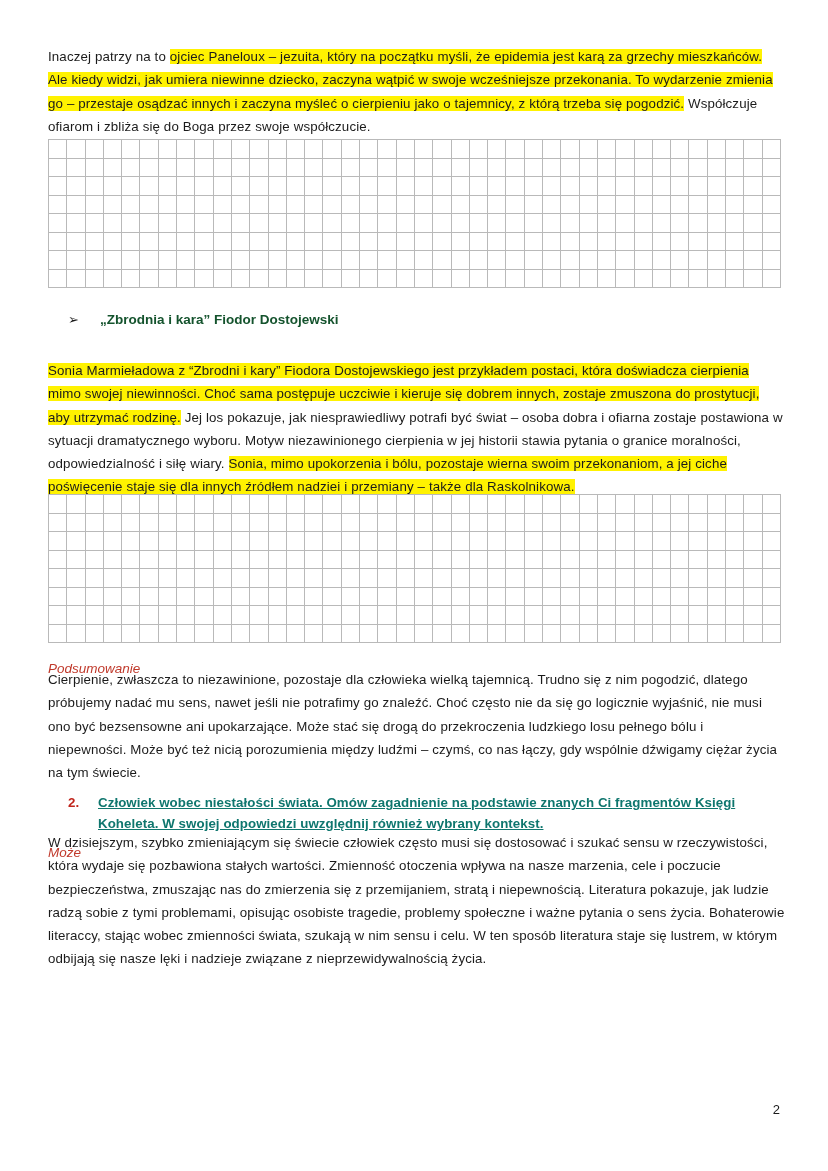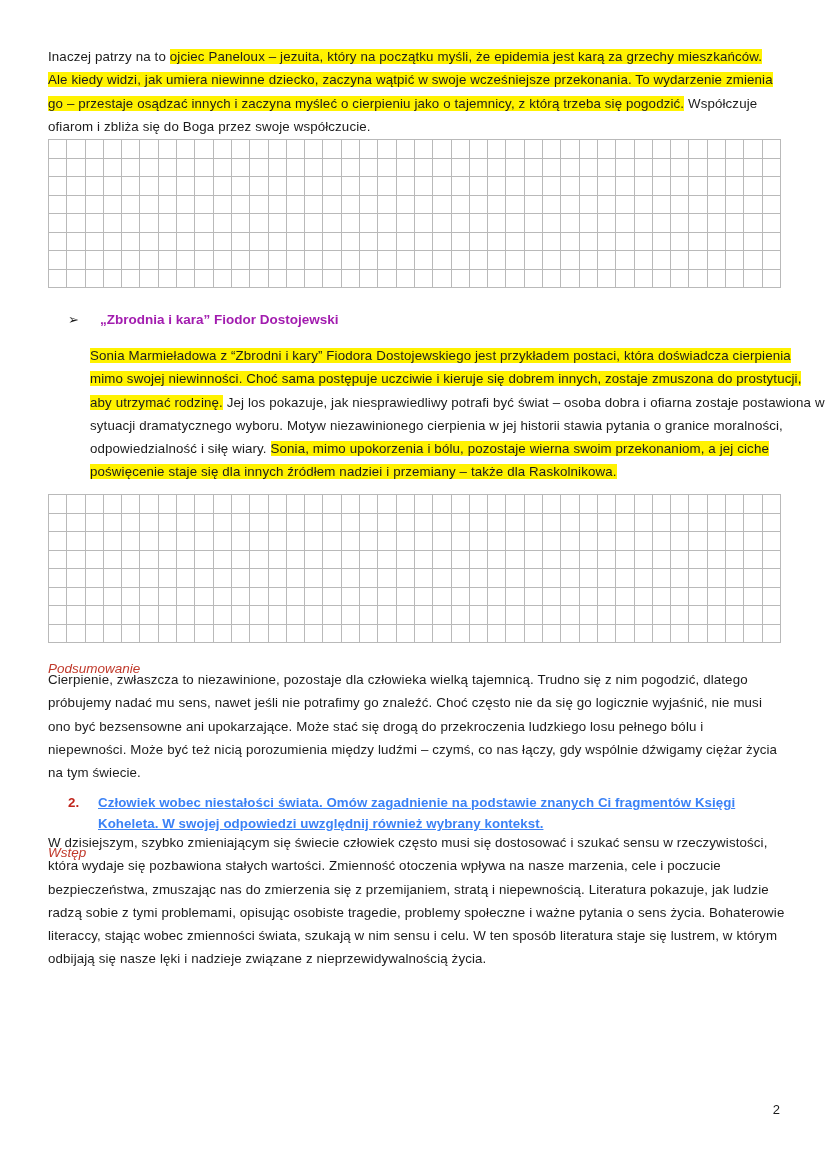--- a/index.html
+++ b/index.html
@@ -77,30 +77,29 @@
     color: #1a1a1a;
     line-height: 20px;
     width: 12px;
     flex: 0 0 12px;
     text-align: left;
   }
   .bullet-text {
     font-size: 13.5px;
     font-weight: bold;
     line-height: 20px;
-    color: #a21caf;
+    color: #14532d;
   }
 
   
   #para-sonia {
     position: absolute;
     left: 48px;
-    top: 344px;
+    top: 359px;
     width: 737px;
-    margin-left: 42px;
   }
 
   
   .sec-heading {
     position: absolute;
     left: 48px;
     font-size: 13.5px;
     font-style: italic;
     color: #c0392b;
     line-height: 20px;
@@ -128,21 +127,21 @@
   .task-num {
     font-size: 13.3px;
     font-weight: bold;
     color: #c0251c;
     flex: 0 0 18px;
     line-height: 21px;
   }
   .task-text {
     font-size: 13.3px;
     font-weight: bold;
-    color: #3b82f6;
+    color: #0f766e;
     text-decoration: underline;
     line-height: 21px;
     letter-spacing: 0.005em;
   }
 
   
   #para-wstep {
     position: absolute;
     left: 48px;
     top: 831px;
@@ -856,19 +855,19 @@
 
   <div class="sec-heading" id="heading-podsumowanie">Podsumowanie</div>
 
   <p class="para" id="para-podsumowanie">Cierpienie, zwłaszcza to niezawinione, pozostaje dla człowieka wielką tajemnicą. Trudno się z nim pogodzić, dlatego próbujemy nadać mu sens, nawet jeśli nie potrafimy go znaleźć. Choć często nie da się go logicznie wyjaśnić, nie musi ono być bezsensowne ani upokarzające. Może stać się drogą do przekroczenia ludzkiego losu pełnego bólu i niepewności. Może być też nicią porozumienia między ludźmi – czymś, co nas łączy, gdy wspólnie dźwigamy ciężar życia na tym świecie.</p>
 
   <div id="task-two">
     <span class="task-num">2.</span>
     <span class="task-text">Człowiek wobec niestałości świata. Omów zagadnienie na podstawie znanych Ci fragmentów Księgi Koheleta. W swojej odpowiedzi uwzględnij również wybrany kontekst.</span>
   </div>
 
-  <div class="sec-heading" id="heading-wstep">Wstęp</div>
+  <div class="sec-heading" id="heading-wstep">Może</div>
 
   <p class="para" id="para-wstep">W dzisiejszym, szybko zmieniającym się świecie człowiek często musi się dostosować i szukać sensu w rzeczywistości, która wydaje się pozbawiona stałych wartości. Zmienność otoczenia wpływa na nasze marzenia, cele i poczucie bezpieczeństwa, zmuszając nas do zmierzenia się z przemijaniem, stratą i niepewnością. Literatura pokazuje, jak ludzie radzą sobie z tymi problemami, opisując osobiste tragedie, problemy społeczne i ważne pytania o sens życia. Bohaterowie literaccy, stając wobec zmienności świata, szukają w nim sensu i celu. W ten sposób literatura staje się lustrem, w którym odbijają się nasze lęki i nadzieje związane z nieprzewidywalnością życia.</p>
 
   <div id="page-number">2</div>
 
 </div>
 
 </body></html>

